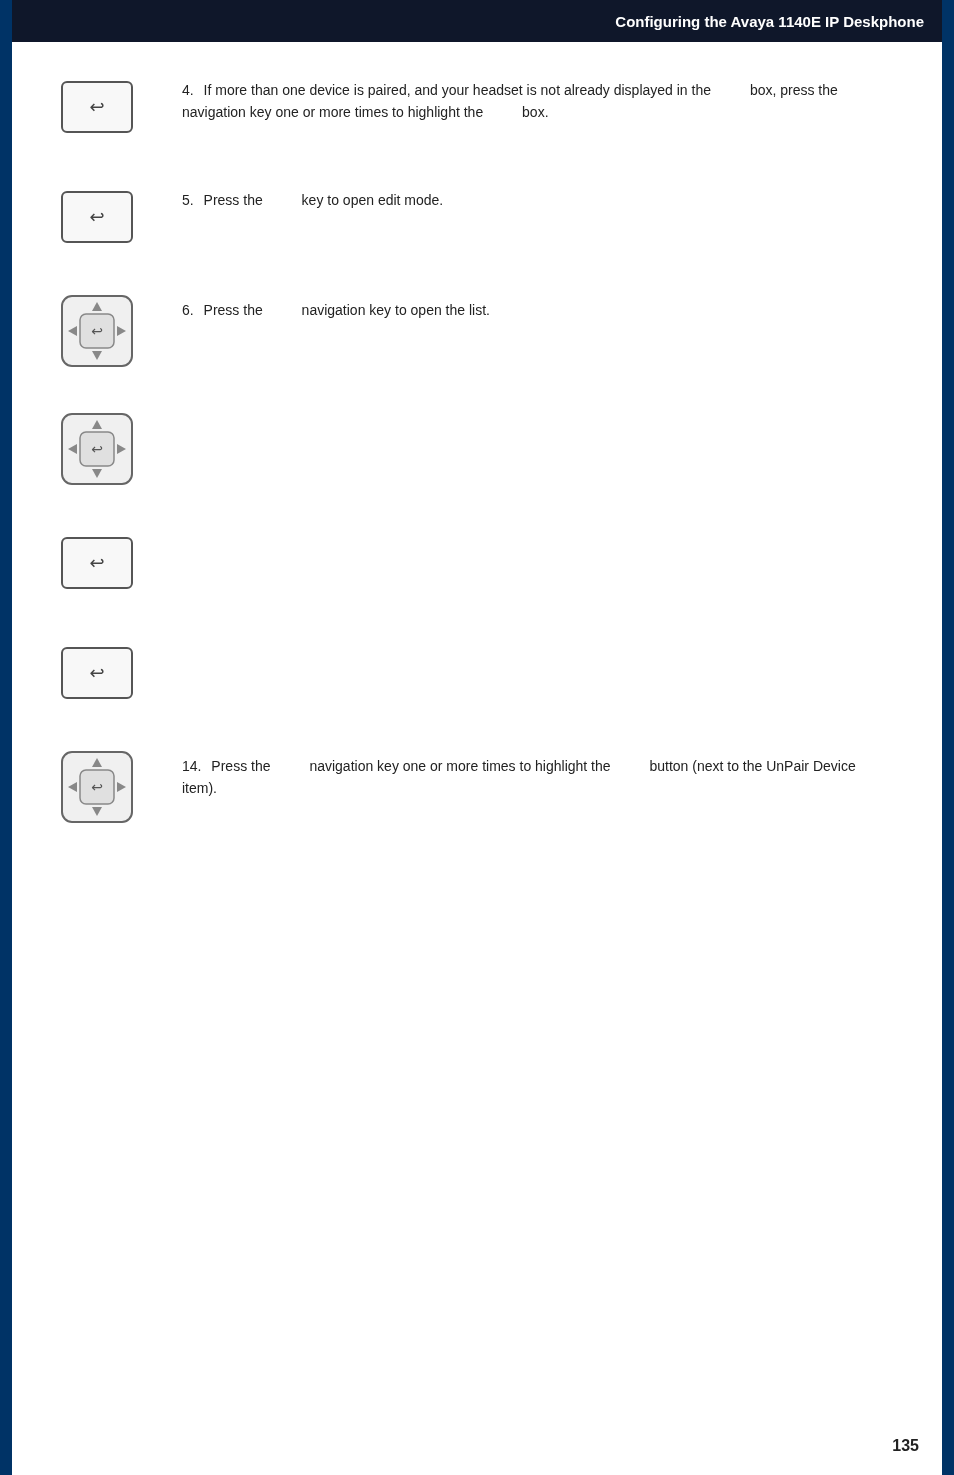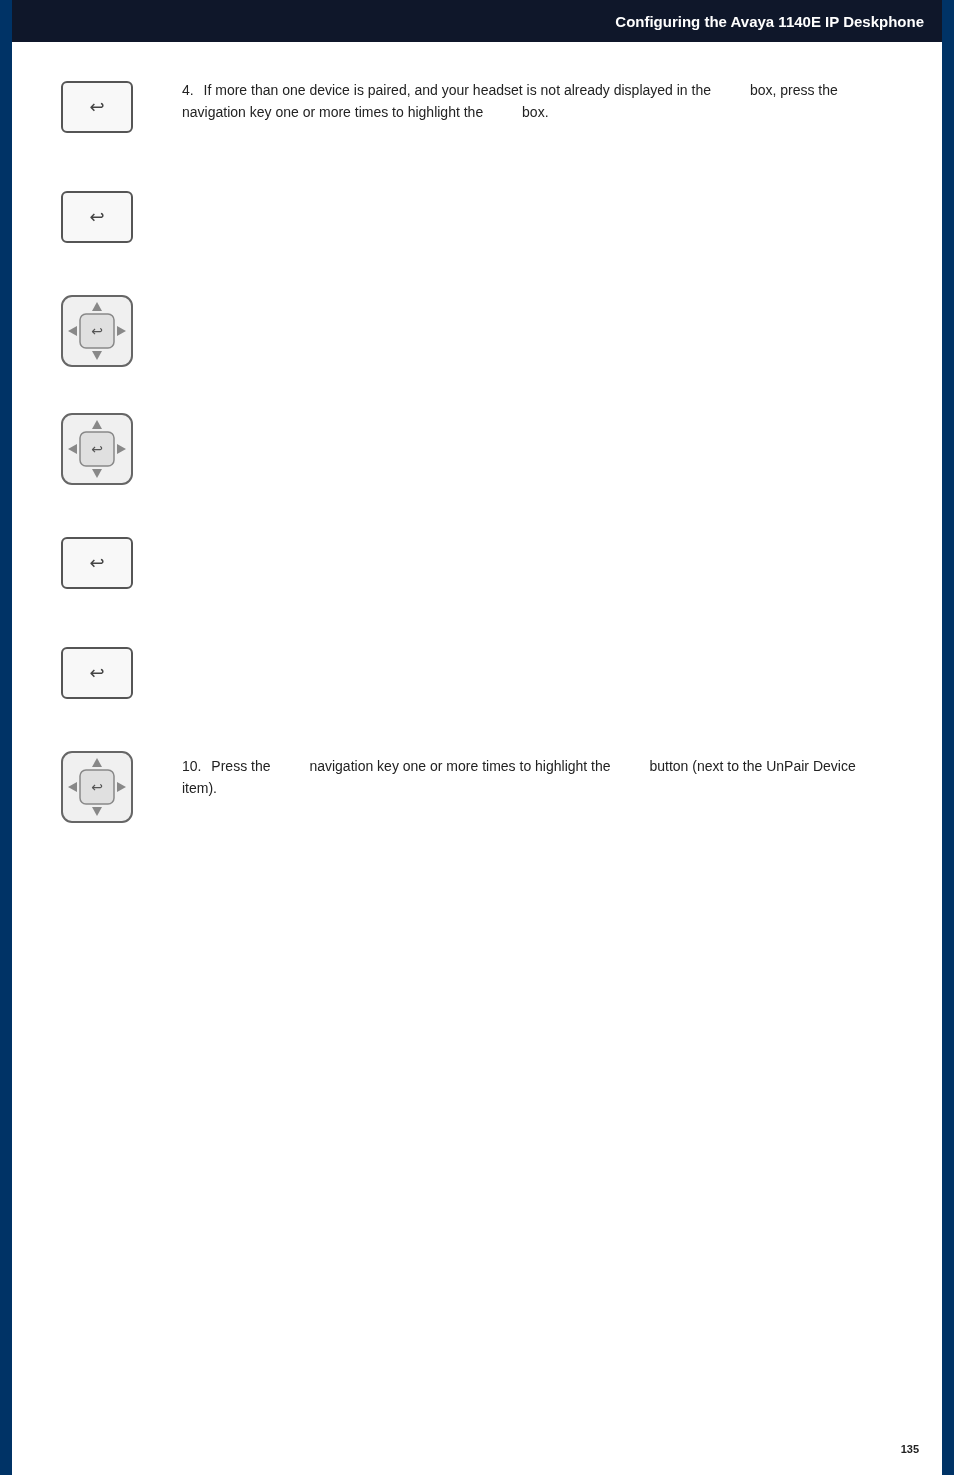--- a/index.html
+++ b/index.html
@@ -117,21 +117,21 @@
       width: 78px;
       height: 78px;
     }
 
     
     .page-number {
       position: absolute;
       bottom: 20px;
       right: 35px;
       font-weight: bold;
-      font-size: 11px;
+      font-size: 16px;
     }
   </style>
 </head>
 <body>
 
 <div class="page-container">
 
   <div class="left-accent"></div>
 
   <div class="right-accent"></div>
@@ -149,20 +149,24 @@
       <div class="text-col">
         <span class="step-num">4.</span>
         If more than one device is paired, and your headset is not already displayed in the &nbsp;&nbsp;&nbsp;&nbsp;&nbsp;&nbsp;&nbsp;&nbsp; box, press the &nbsp;&nbsp;&nbsp;&nbsp;&nbsp;&nbsp;&nbsp;&nbsp; navigation key one or more times to highlight the &nbsp;&nbsp;&nbsp;&nbsp;&nbsp;&nbsp;&nbsp;&nbsp; box.
       </div>
     </div>
 
     <div class="step-row">
       <div class="icon-col">
         <div class="enter-key">↩</div>
       </div>
+      <div class="text-col">
+        <span class="step-num">5.</span>
+        Press the &nbsp;&nbsp;&nbsp;&nbsp;&nbsp;&nbsp;&nbsp;&nbsp; key to open edit mode.
+      </div>
     </div>
 
     <div class="step-row">
       <div class="icon-col">
         <div class="nav-key">
           <svg viewBox="0 0 78 78" xmlns="http://www.w3.org/2000/svg">
 
             <rect x="4" y="4" width="70" height="70" rx="10" ry="10" fill="#f0f0f0" stroke="#666" stroke-width="2"></rect>
 
             <rect x="22" y="22" width="34" height="34" rx="6" ry="6" fill="#e0e0e0" stroke="#888" stroke-width="1.5"></rect>
@@ -171,20 +175,24 @@
 
             <polygon points="39,10 34,19 44,19" fill="#888"></polygon>
 
             <polygon points="39,68 34,59 44,59" fill="#888"></polygon>
 
             <polygon points="10,39 19,34 19,44" fill="#888"></polygon>
 
             <polygon points="68,39 59,34 59,44" fill="#888"></polygon>
           </svg>
         </div>
+      </div>
+      <div class="text-col">
+        <span class="step-num">6.</span>
+        Press the &nbsp;&nbsp;&nbsp;&nbsp;&nbsp;&nbsp;&nbsp;&nbsp; navigation key to open the list.
       </div>
     </div>
 
     <div class="step-row">
       <div class="icon-col">
         <div class="nav-key">
           <svg viewBox="0 0 78 78" xmlns="http://www.w3.org/2000/svg">
             <rect x="4" y="4" width="70" height="70" rx="10" ry="10" fill="#f0f0f0" stroke="#666" stroke-width="2"></rect>
             <rect x="22" y="22" width="34" height="34" rx="6" ry="6" fill="#e0e0e0" stroke="#888" stroke-width="1.5"></rect>
             <text x="39" y="44" text-anchor="middle" font-size="14" fill="#555" font-family="Arial">↩</text>
@@ -217,21 +225,21 @@
             <rect x="22" y="22" width="34" height="34" rx="6" ry="6" fill="#e0e0e0" stroke="#888" stroke-width="1.5"></rect>
             <text x="39" y="44" text-anchor="middle" font-size="14" fill="#555" font-family="Arial">↩</text>
             <polygon points="39,10 34,19 44,19" fill="#888"></polygon>
             <polygon points="39,68 34,59 44,59" fill="#888"></polygon>
             <polygon points="10,39 19,34 19,44" fill="#888"></polygon>
             <polygon points="68,39 59,34 59,44" fill="#888"></polygon>
           </svg>
         </div>
       </div>
       <div class="text-col">
-        <span class="step-num">10.</span>
+        <span class="step-num">14.</span>
         Press the &nbsp;&nbsp;&nbsp;&nbsp;&nbsp;&nbsp;&nbsp;&nbsp; navigation key one or more times to highlight the &nbsp;&nbsp;&nbsp;&nbsp;&nbsp;&nbsp;&nbsp;&nbsp; button (next to the UnPair Device item).
       </div>
     </div>
 
   </div>
 
   <div class="page-number">135</div>
 </div>
 
 </body></html>

